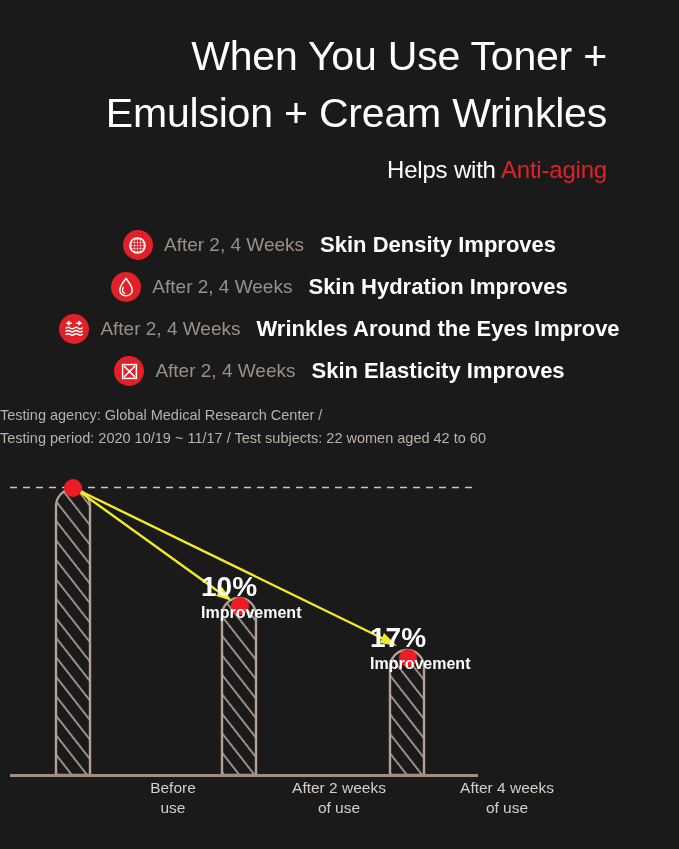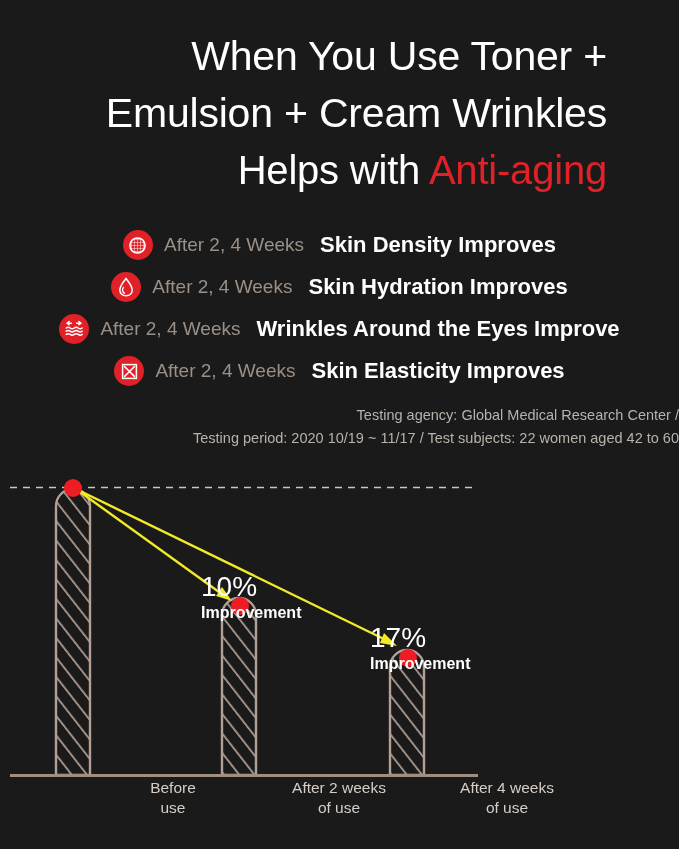--- a/index.html
+++ b/index.html
@@ -32,21 +32,21 @@
   }
   .title-line {
     font-size: 41px;
     line-height: 57px;
     font-weight: 400;
     color: #ffffff;
     letter-spacing: -0.2px;
     white-space: nowrap;
   }
   .title-line3 {
-    font-size: 40px;
+    font-size: 24px;
     line-height: 52px;
     margin-top: 2px;
   }
   .accent {
     color: #e02128;
   }
 
   
   .benefits {
     position: absolute;
@@ -84,21 +84,21 @@
     font-weight: bold;
     white-space: nowrap;
   }
 
   
   .note {
     position: absolute;
     top: 404px;
     left: 0;
     width: 679px;
-    text-align: right;
+    text-align: left;
     color: #b9b2ab;
     font-size: 14.5px;
     line-height: 23px;
   }
 
   
   .chart {
     position: absolute;
     top: 470px;
     left: 0;
@@ -121,21 +121,21 @@
     line-height: 20px;
     width: 160px;
   }
   .pct-block {
     position: absolute;
     color: #ffffff;
   }
   .pct-num {
     font-size: 28px;
     line-height: 32px;
-    font-weight: 400;
+    font-weight: 700;
   }
   .pct-sub {
     font-size: 16px;
     line-height: 20px;
     font-weight: bold;
   }
 </style>
 </head>
 <body>
 

